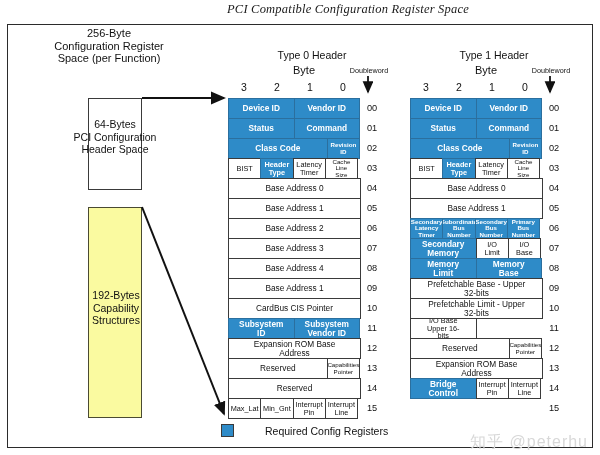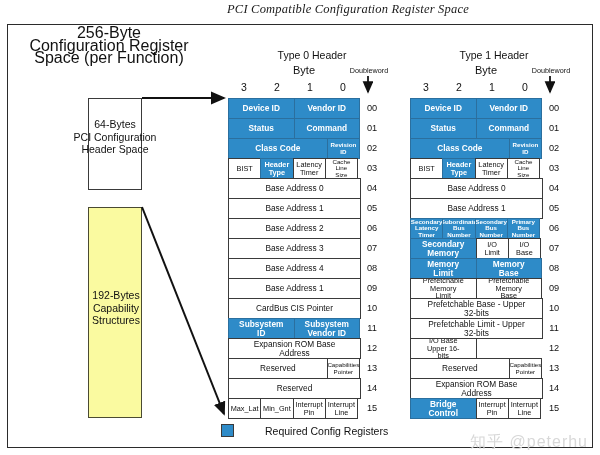--- a/index.html
+++ b/index.html
@@ -42,21 +42,21 @@
     box-sizing: border-box;
   }
 
   
   .left-caption {
     position: absolute;
     left: 14px;
     top: 27px;
     width: 190px;
     text-align: center;
-    font-size: 16px;
+    font-size: 11px;
     line-height: 12.6px;
     color: #111;
   }
   .block-outer {
     position: absolute;
     left: 88px;
     top: 98px;
     width: 54px;
     height: 92px;
     border: 1.2px solid #3a3a3a;
@@ -390,24 +390,20 @@
     <div class="row">
       <div class="cell w1_2 blue">Secondary Memory</div>
       <div class="cell w1_4 small">I/O Limit</div>
       <div class="cell w1_4 small">I/O Base</div>
     </div>
     <div class="row">
       <div class="cell w1_2 blue">Memory Limit</div>
       <div class="cell w1_2 blue">Memory Base</div>
     </div>
     <div class="row">
-      <div class="cell w1_2 small">Prefetchable Memory Limit</div>
-      <div class="cell w1_2 small">Prefetchable Memory Base</div>
-    </div>
-    <div class="row">
       <div class="cell w1">Prefetchable Base - Upper 32-bits</div>
     </div>
     <div class="row">
       <div class="cell w1">Prefetchable Limit - Upper 32-bits</div>
     </div>
     <div class="row">
       <div class="cell w1_2 small">I/O Base Upper 16-bits</div>
     </div>
     <div class="row">
       <div class="cell w3_4">Reserved</div>

